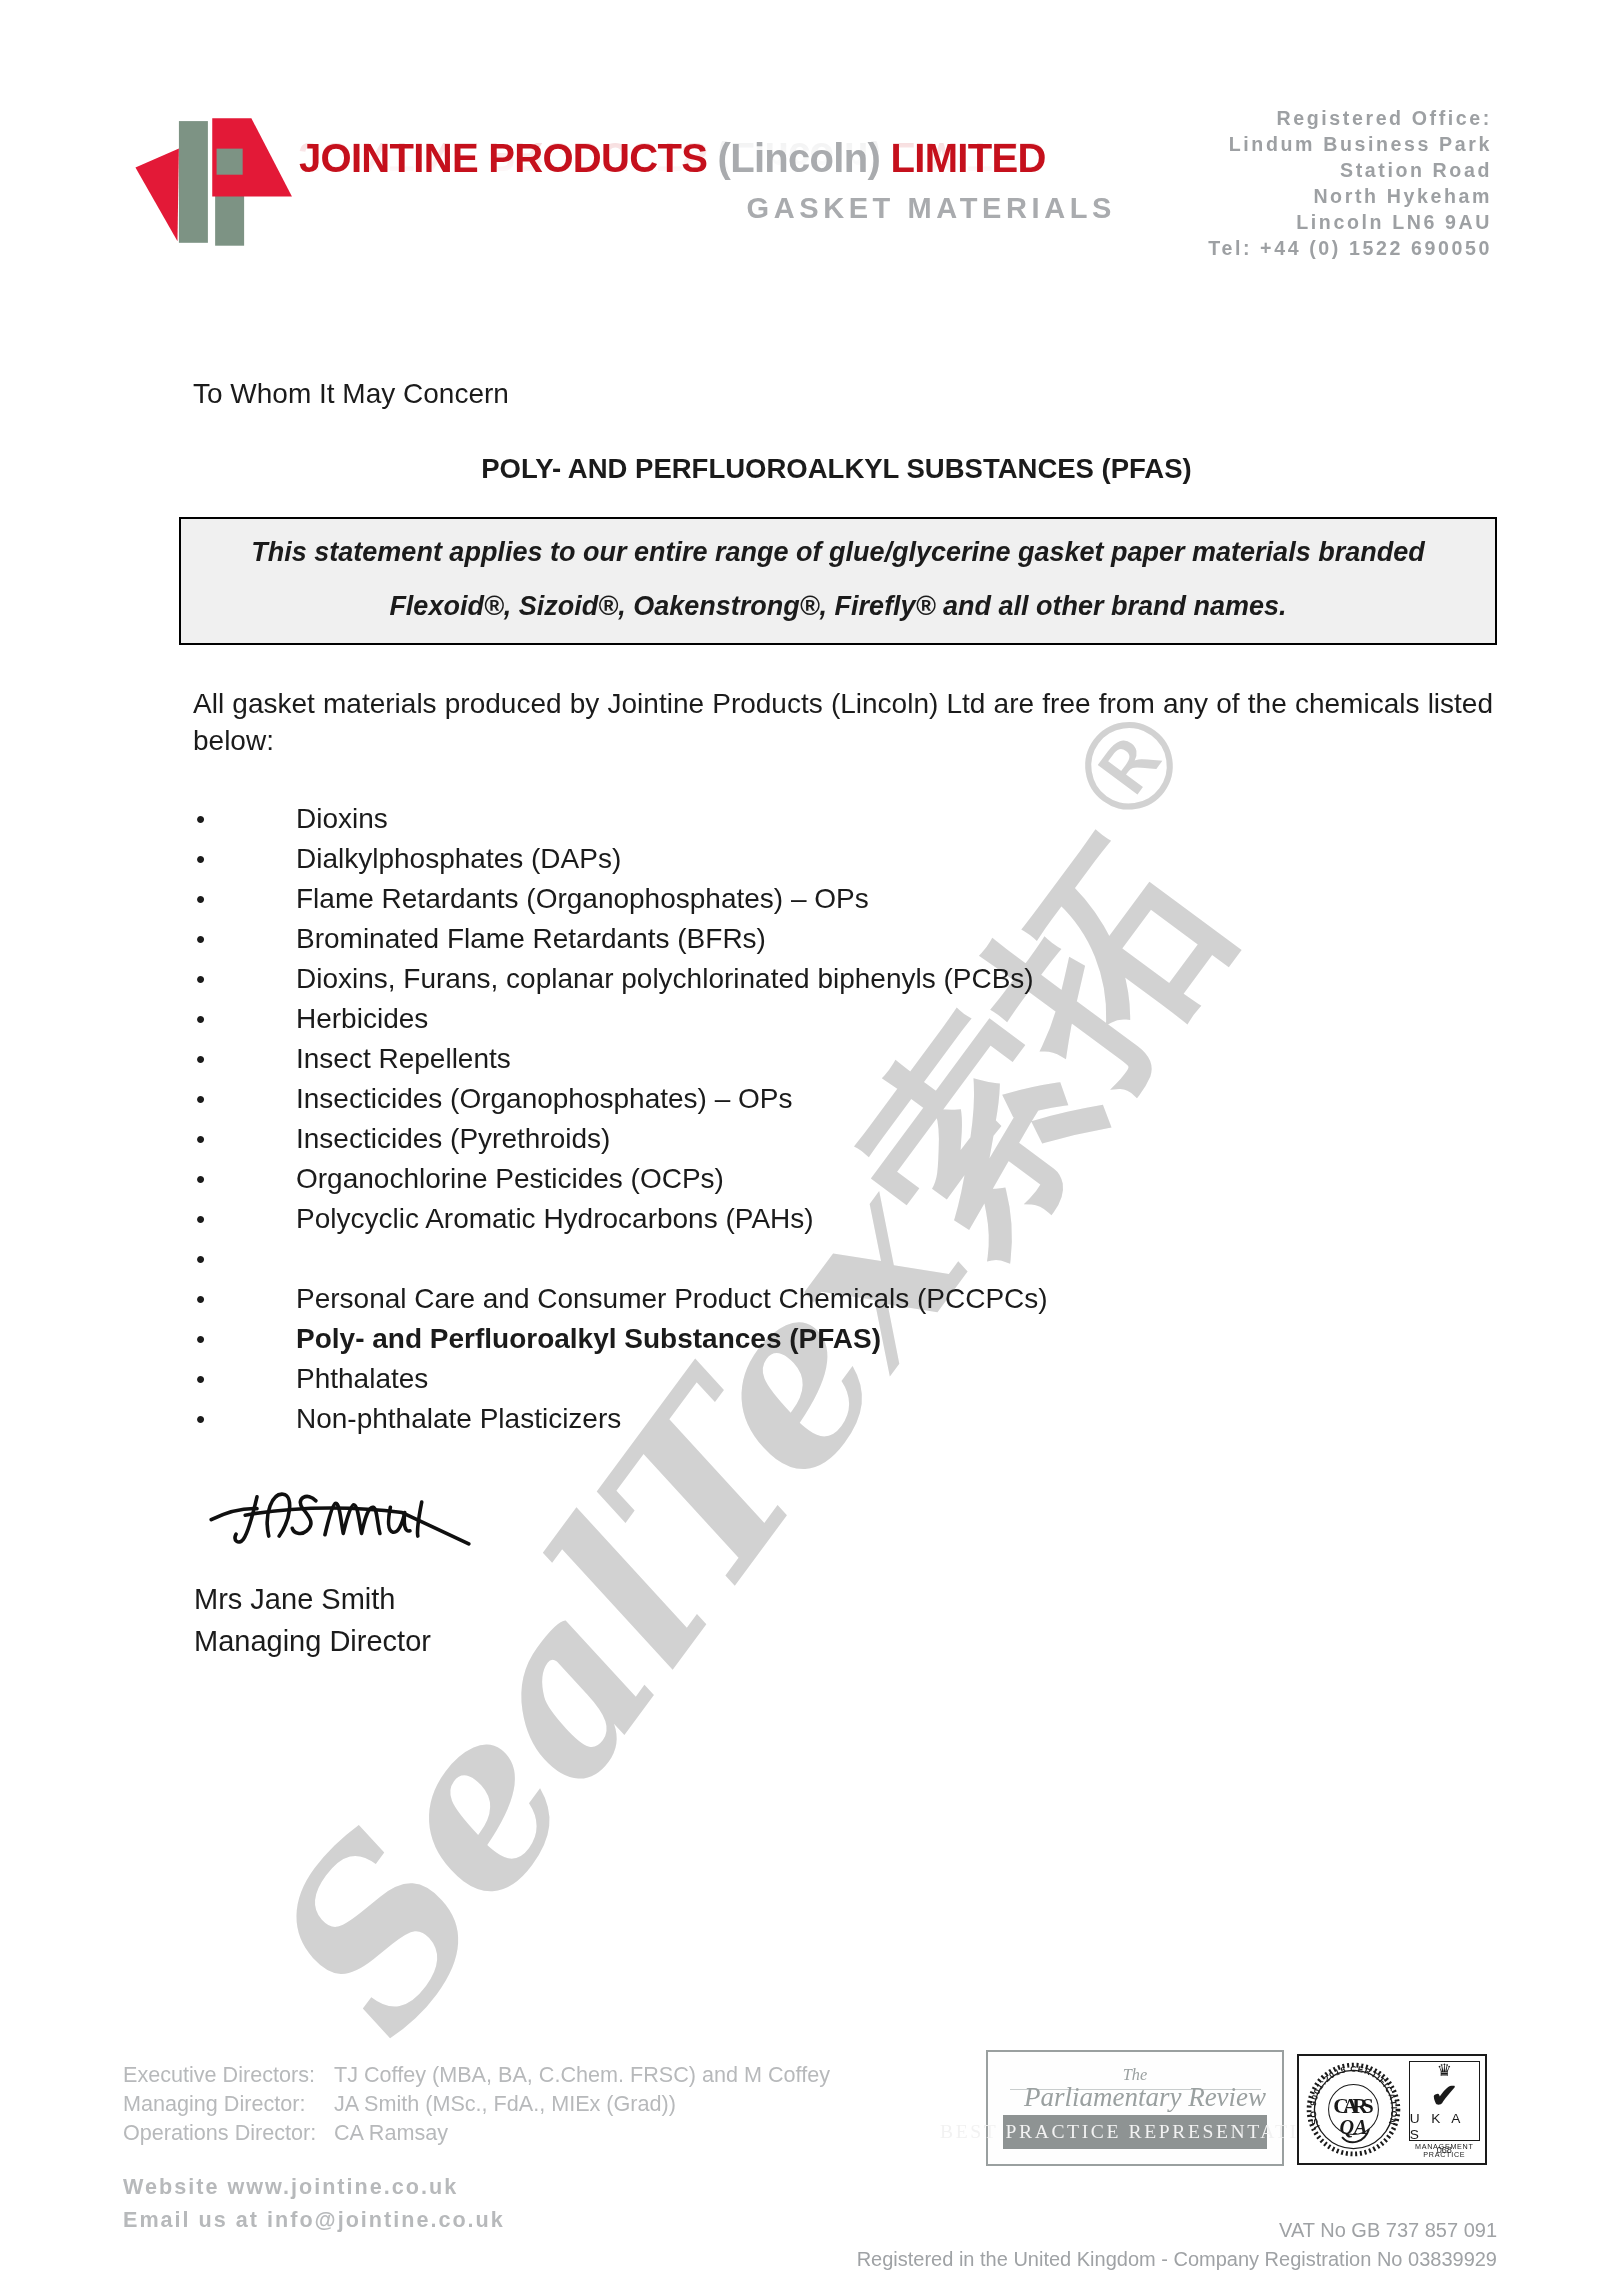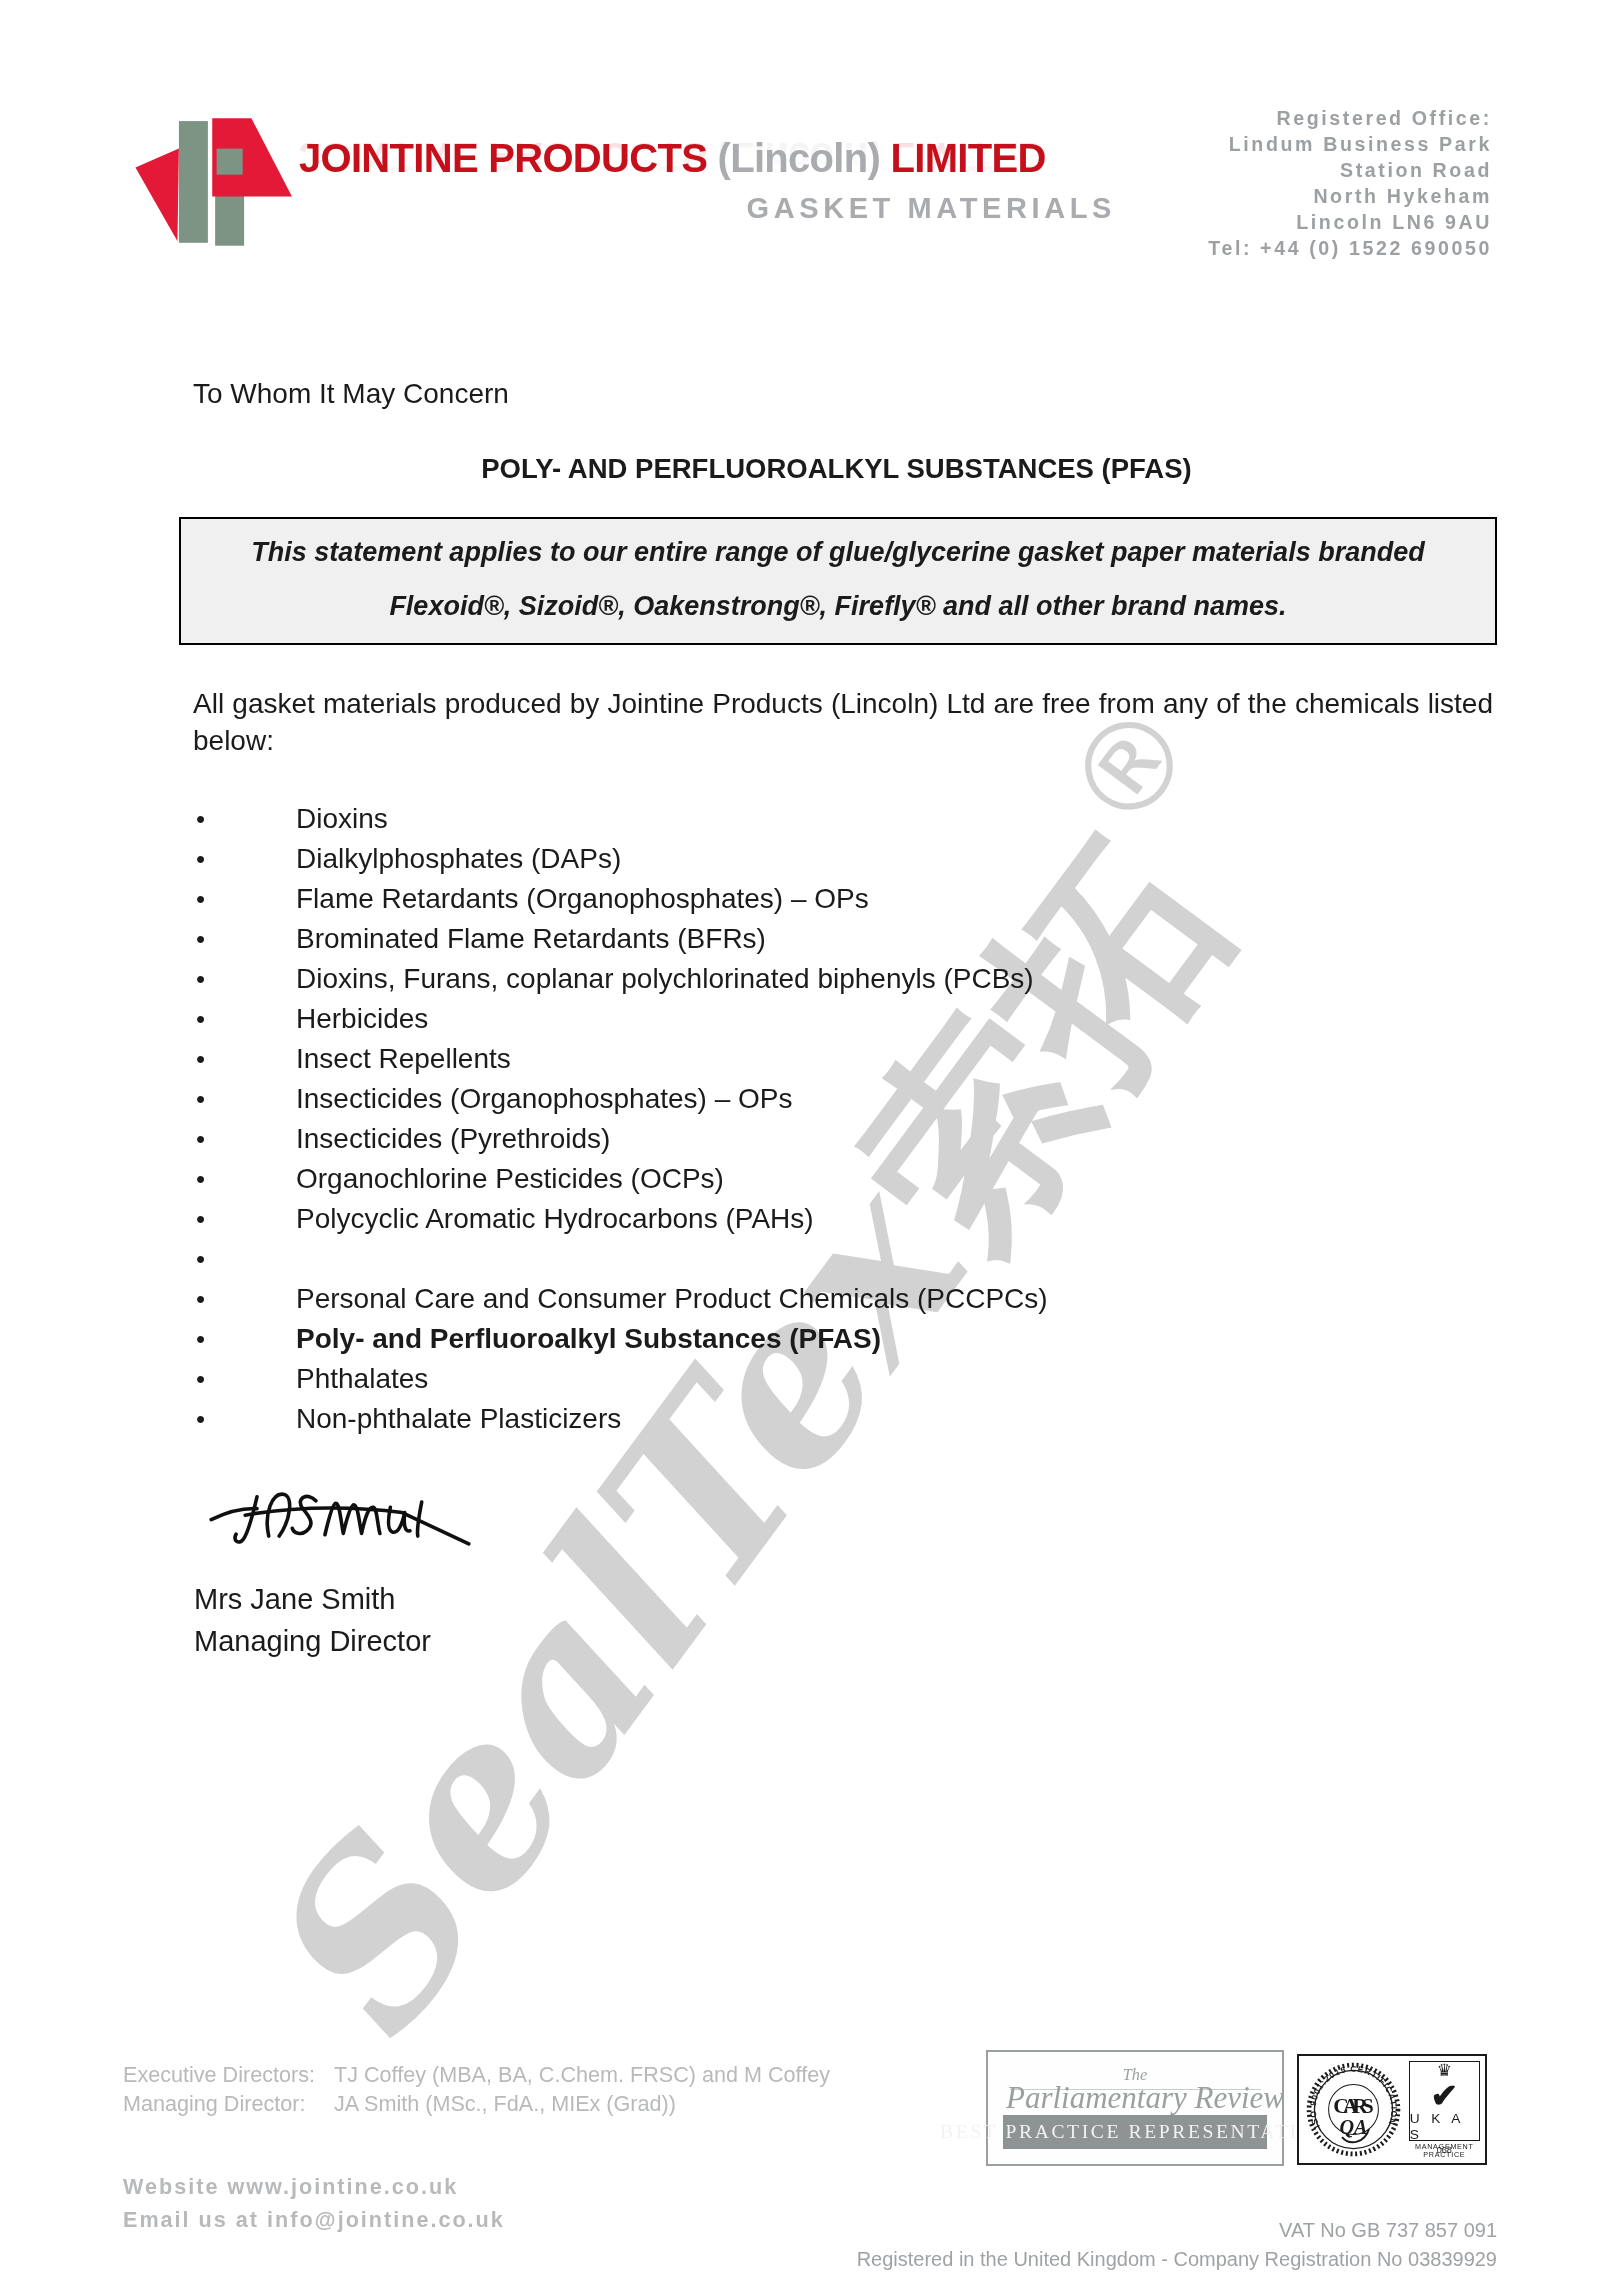--- a/index.html
+++ b/index.html
@@ -68,21 +68,21 @@
   }
   .vat-block{position:absolute;right:126px;top:2216px;text-align:right;color:#9fa2a5;font-size:20px;line-height:29px;}
   
   .badge-pr{
     position:absolute;left:986px;top:2050px;width:298px;height:116px;box-sizing:border-box;
     border:2px solid #9aa0a0;background:#fefefe;display:flex;flex-direction:column;padding:15px;
   }
   .pr-script{flex:1;position:relative;display:flex;flex-direction:column;align-items:center;justify-content:center;color:#9aa0a0;font-family:"Liberation Serif",serif;font-style:italic;}
   .pr-script::before{content:"";position:absolute;left:6.5px;right:6.5px;top:46%;border-top:0.7px solid #c9cdcd;}
   .pr-the{font-size:16.3px;line-height:13px;position:relative;z-index:1;}
-  .pr-name{font-size:31px;line-height:33px;position:relative;z-index:1;white-space:nowrap;margin-left:20px;}
+  .pr-name{font-size:27px;line-height:33px;position:relative;z-index:1;white-space:nowrap;margin-left:20px;}
   .pr-band{
     height:34px;background:#8e9393;color:#f2f2f2;display:flex;align-items:center;justify-content:center;
     font-family:"Liberation Serif",serif;font-size:19.6px;letter-spacing:2.6px;white-space:nowrap;
   }
   
   .badge-cert{
     position:absolute;left:1297px;top:2054px;width:190px;height:111px;box-sizing:border-box;
     border:2.6px solid #1a1a1a;background:#fff;
   }
   .cars-seal{position:absolute;left:3.9px;top:3.3px;}
@@ -259,20 +259,24 @@
         <div class="dir-row">
           <span class="dir-label">Executive Directors:</span>
           <span class="dir-value">TJ Coffey (MBA, BA, C.Chem. FRSC) and M Coffey</span>
         </div>
 
         <div class="dir-row">
           <span class="dir-label">Managing Director:</span>
           <span class="dir-value">JA Smith (MSc., FdA., MIEx (Grad))</span>
         </div>
 
+        <div class="dir-row">
+          <span class="dir-label">Operations Director:</span>
+          <span class="dir-value">CA Ramsay</span>
+        </div>
       </div>
 
     <div class="contact">
       <div>Website www.jointine.co.uk</div>
       <div>Email us at info@jointine.co.uk</div>
     </div>
 
     <div class="badge-pr">
       <div class="pr-script">
         <div class="pr-the">The</div>

